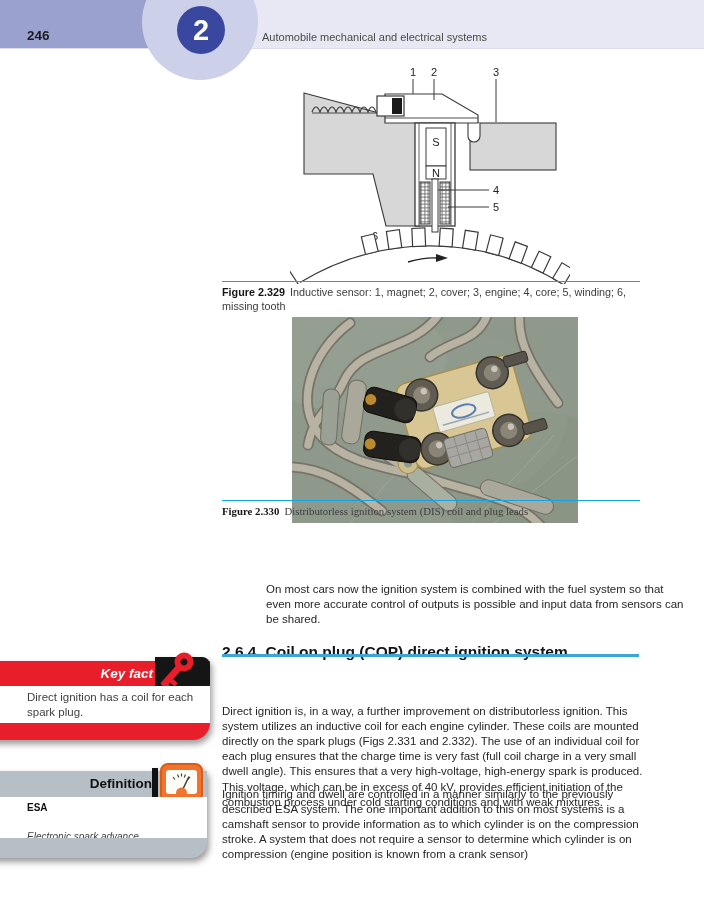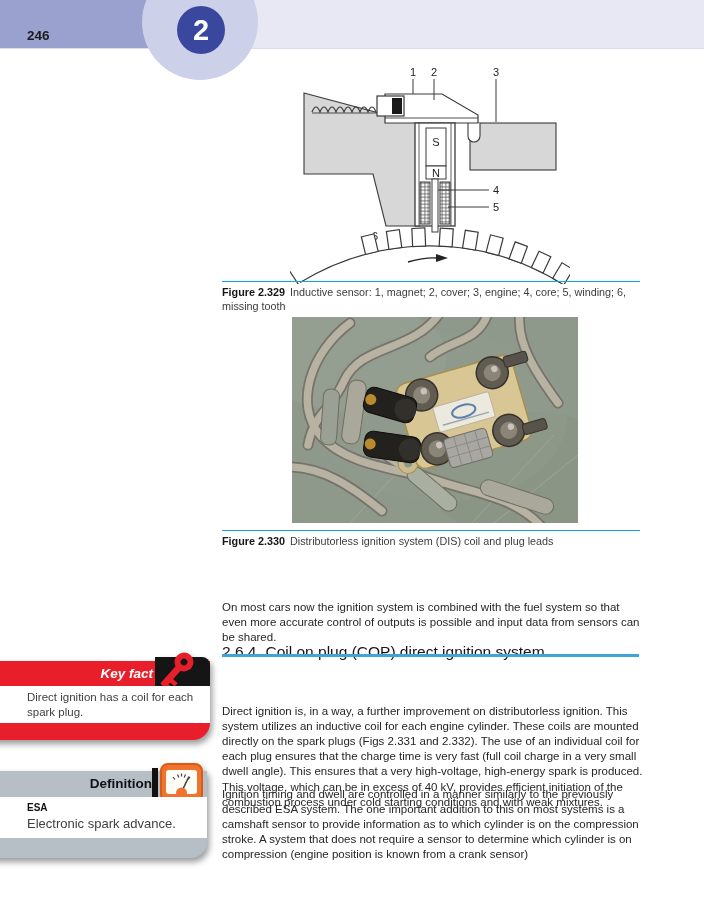--- a/index.html
+++ b/index.html
@@ -17,29 +17,29 @@
          color:#fff;font-size:29px;font-weight:bold;}
   .pagenum{position:absolute;left:27px;top:28px;font-size:13.5px;font-weight:bold;color:#1c1c1c;text-align:right;}
   .runhead{position:absolute;left:262px;top:31px;font-size:11px;color:#4a4a4a;}
 
   
   .fig-diagram{position:absolute;left:290px;top:66px;width:280px;height:218px;}
   .fig-photo{position:absolute;left:292px;top:317px;width:286px;height:206px;}
   .caption{position:absolute;left:222px;width:418px;border-top:1px solid #0ea5e9;
            padding-top:4px;font-size:10.8px;line-height:13.5px;color:#3d3d3d;}
   .cap-329{top:281px;}
-  .cap-330{top:530px;}
+  .cap-330{top:500px;font-family:Liberation Serif, serif;}
   .fig-label{font-weight:bold;color:#161616;margin-right:5px;}
 
   
   .para{position:absolute;left:222px;width:423px;font-size:11.5px;line-height:15.2px;color:#262626;}
-  .p-intro{top:588px;width:420px;}
+  .p-intro{top:570px;width:420px;margin-left:44px;}
   .p-one{top:692px;}
   .p-two{top:775px;width:427px;line-height:15px;}
-  .sec-head{position:absolute;left:222px;top:630px;font-size:15.5px;font-weight:normal;color:#141414;}
+  .sec-head{position:absolute;left:222px;top:630px;font-size:15.5px;font-weight:bold;color:#141414;}
   .sec-head .num{margin-right:9px;}
   .sec-rule{position:absolute;left:222px;top:654px;width:417px;height:2.5px;background:#3ea6d7;}
 
   
   .kf{position:absolute;left:-14px;top:661px;width:224px;height:79px;
       filter:drop-shadow(2px 4px 3px rgba(0,0,0,.4));}
   .kf-head{position:absolute;left:0;top:0;width:224px;height:25px;background:#e81f2b;
            color:#fff;font-size:13.5px;font-weight:bold;font-style:italic;
            text-align:right;padding:5px 57px 0 0;box-sizing:border-box;}
   .kf-tab{position:absolute;left:169px;top:-4px;width:55px;height:29px;background:#151515;
@@ -55,38 +55,39 @@
   .df{position:absolute;left:-14px;top:771px;width:221px;height:87px;
       filter:drop-shadow(2px 4px 3px rgba(0,0,0,.4));}
   .df-head{position:absolute;left:0;top:0;width:221px;height:26px;background:#b6bfc6;
            color:#111;font-size:13.5px;font-weight:bold;text-align:right;
            padding:5px 55px 0 0;box-sizing:border-box;}
   .df-bar{position:absolute;left:166px;top:-3px;width:6px;height:30px;background:#111;}
   .df-gauge{position:absolute;left:173px;top:-9px;}
   .df-body{position:absolute;left:0;top:26px;width:221px;height:41px;background:#fff;
            padding:5px 8px 0 41px;box-sizing:border-box;}
   .df-term{font-size:10px;font-weight:bold;color:#111;}
-  .df-text{font-size:13px;color:#3f3f3f;margin-top:3px;}
+  .df-text{font-size:10px;color:#3f3f3f;margin-top:18px;font-style:italic;}
   .df-foot{position:absolute;left:0;top:67px;width:221px;height:20px;background:#b6bfc6;
            border-radius:0 0 16px 0;}
 
   svg text{font-family:"Liberation Sans",sans-serif;}
 </style>
 </head>
 <body>
 
 <div class="page">
 
   <div class="hdr">
     <div class="hdr-band"></div>
     <div class="ring"></div>
     <div class="badge">
       <span>2</span>
     </div>
     <div class="pagenum">246</div>
+    <div class="runhead">Automobile mechanical and electrical systems</div>
   </div>
 
   <svg class="fig-diagram" viewBox="0 0 280 218">
     <defs>
       <pattern id="wind" width="3.5" height="3.5" patternUnits="userSpaceOnUse">
         <rect width="3.5" height="3.5" fill="#fff"></rect>
         <path d="M0 1.75 H3.5 M1.75 0 V3.5" stroke="#555" stroke-width="0.8"></path>
       </pattern>
     </defs>
 

